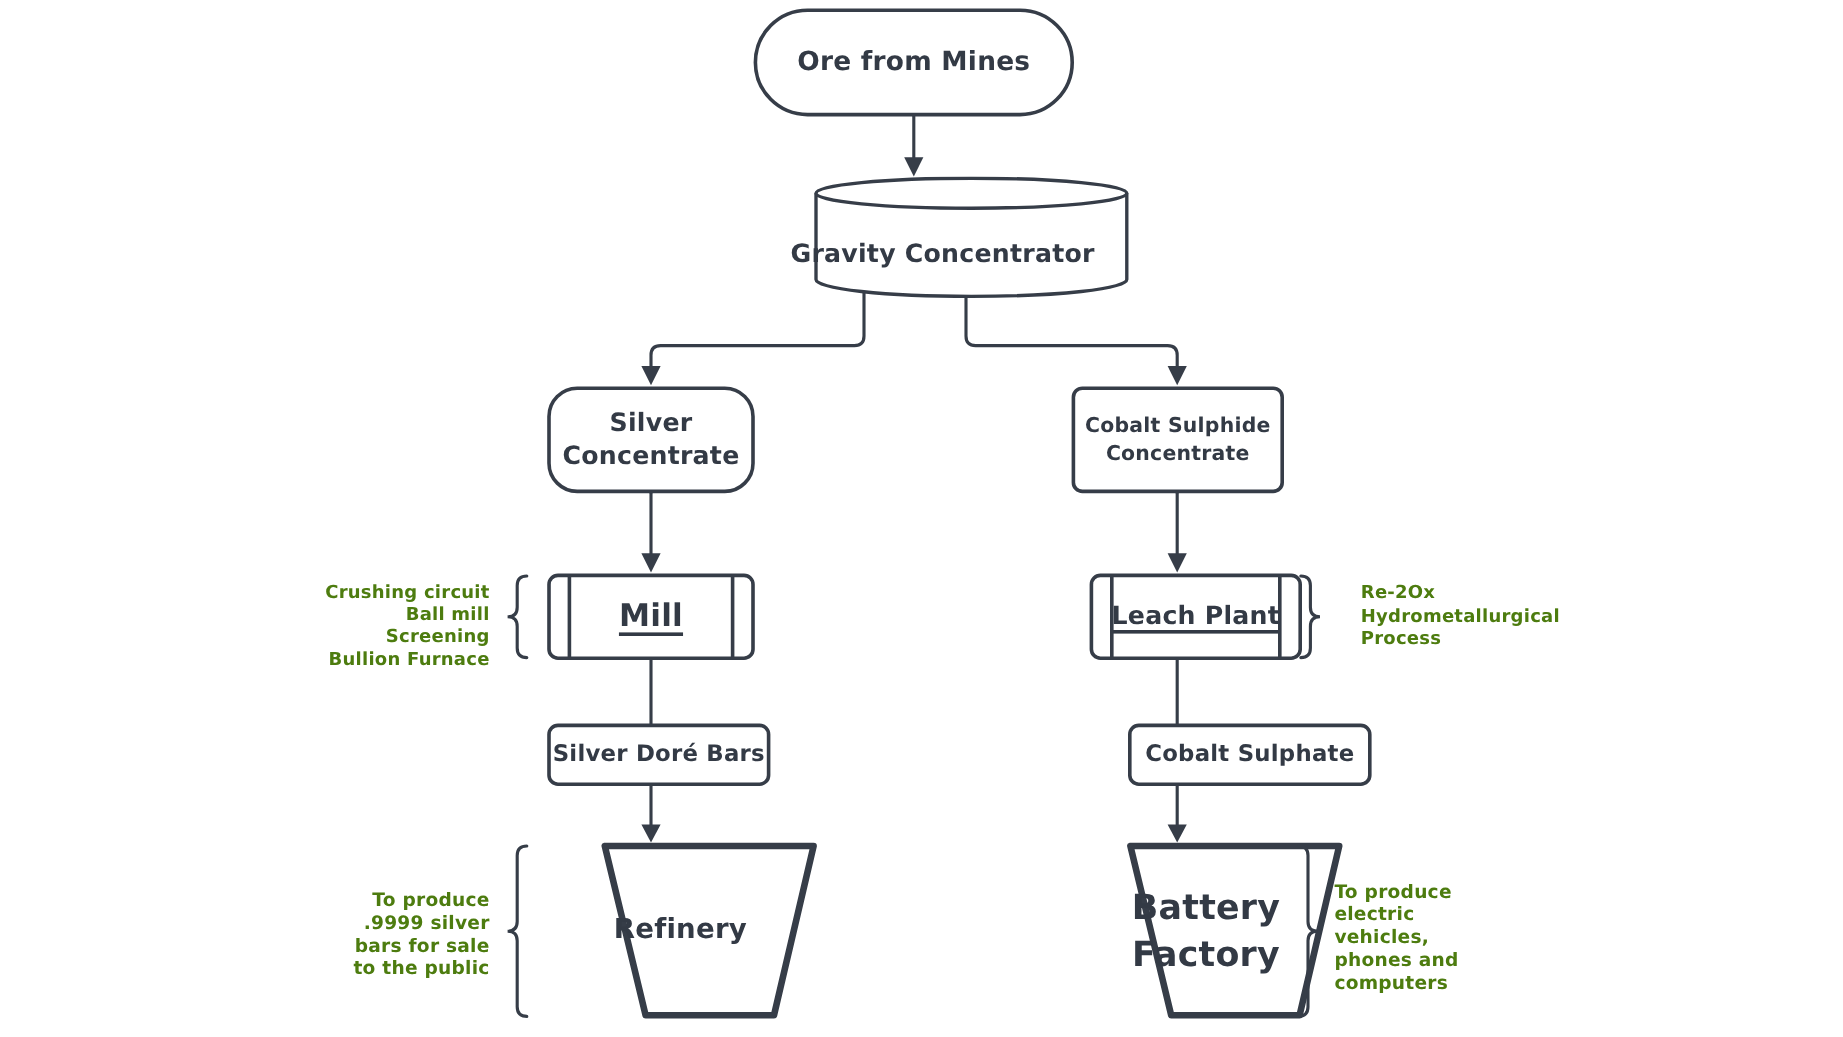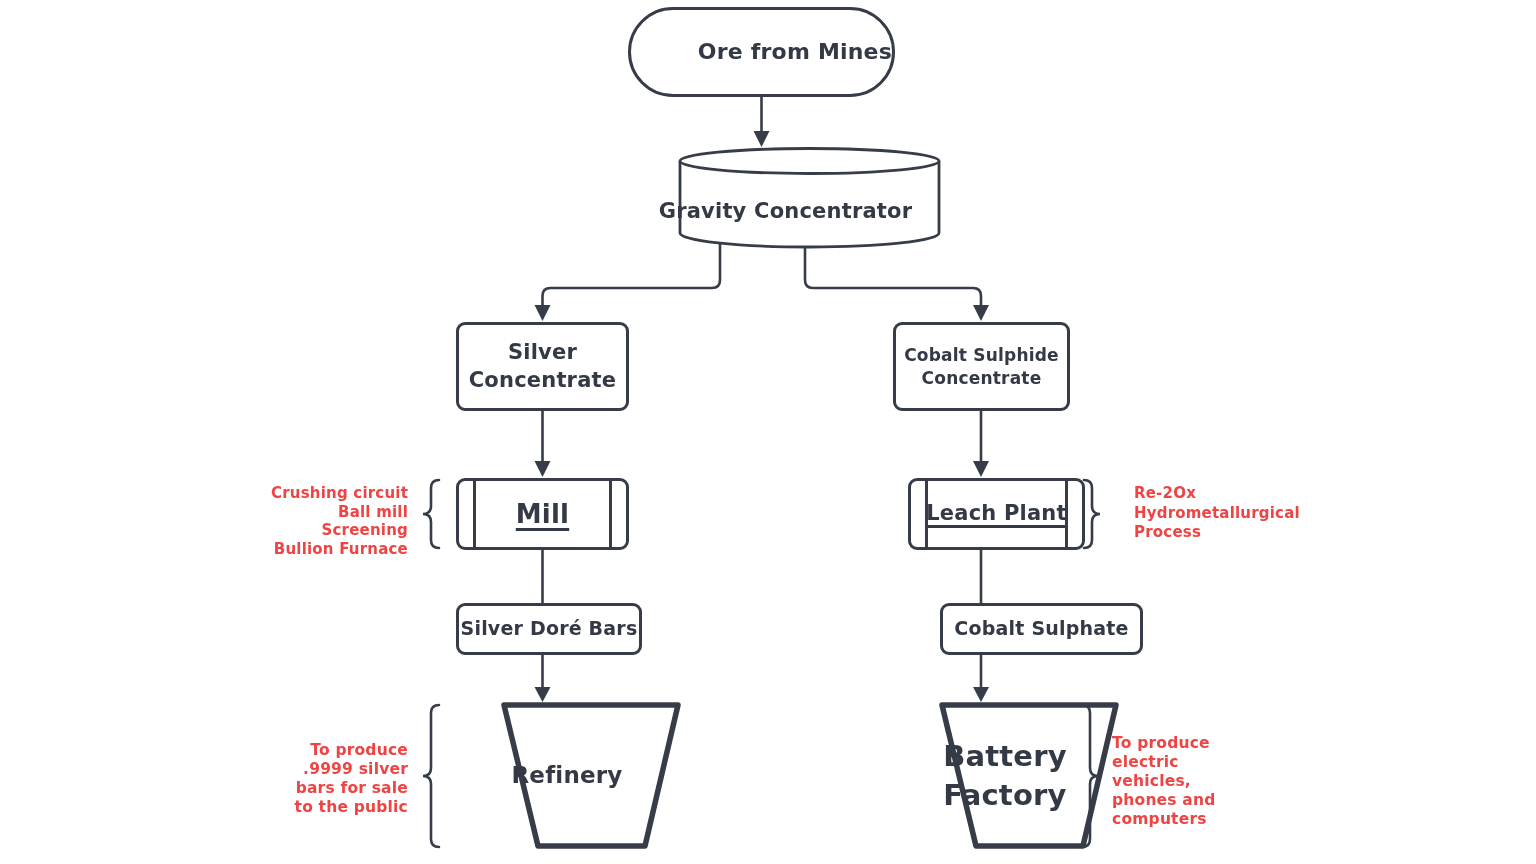--- a/index.html
+++ b/index.html
@@ -11,32 +11,32 @@
   }
   .layer{position:absolute;left:0;top:0;}
   .connectors{z-index:0;}
   .node{
     position:absolute;z-index:1;box-sizing:border-box;
     background:#ffffff;border:3px solid #363d48;border-radius:9px;
     display:flex;align-items:center;justify-content:center;
     text-align:center;font-weight:bold;white-space:pre-line;
     line-height:1.32;letter-spacing:.2px;
   }
-  .stadium{border-radius:46px;font-size:22px;justify-content:flex-end;}
+  .stadium{border-radius:46px;font-size:22px;}
   .shape-wrap{position:absolute;z-index:1;padding-left:48px;}
   .shape-wrap svg{display:block;}
   .shape-label{
     position:absolute;left:0;right:0;display:flex;align-items:center;justify-content:center;
     font-weight:bold;text-align:center;white-space:pre-line;line-height:1.32;letter-spacing:.2px;
   }
   .inner-bar{position:absolute;top:-1px;bottom:-1px;width:3px;background:#363d48;}
   .underlined{text-decoration:underline;text-decoration-thickness:2.5px;text-underline-offset:5px;}
   .note{
     position:absolute;z-index:1;font-weight:bold;font-size:15px;line-height:18.6px;
-    white-space:pre-line;letter-spacing:.2px;color:#ef4444;
+    white-space:pre-line;letter-spacing:.2px;color:#4d7c0f;
   }
   .brace{position:absolute;z-index:1;}
 </style>
 </head>
 <body>
 
 <svg class="layer connectors" width="1536" height="864" viewBox="0 0 1536 864">
   <g fill="none" stroke="#363d48" stroke-width="2.6" stroke-linecap="round">
     <path d="M761.5,97 V132"></path>
     <path d="M720,235 V280 Q720,288 712,288 H550.5 Q542.5,288 542.5,296 V306"></path>
@@ -64,21 +64,21 @@
 </div>
 
 <div class="shape-wrap" style="left:630px;top:147px;width:263px;height:104px;">
   <svg width="263" height="104" viewBox="0 0 263 104">
     <path d="M2,14 V86 A129.5,14 0 0 0 261,86 V14" fill="#ffffff" stroke="#363d48" stroke-width="2.8"></path>
     <ellipse cx="131.5" cy="14" rx="129.5" ry="12.5" fill="#ffffff" stroke="#363d48" stroke-width="2.8"></ellipse>
   </svg>
   <div class="shape-label" style="top:34px;bottom:8px;font-size:21px;">Gravity Concentrator</div>
 </div>
 
-<div class="node" style="left:456px;top:322px;width:173px;height:89px;font-size:21px;">
+<div class="node" style="left:456px;top:322px;width:173px;height:89px;font-size:21px;border-radius:25px;">
   <span>Silver
 Concentrate</span>
 </div>
 
 <div class="node" style="left:893px;top:322px;width:177px;height:89px;font-size:17px;">
   <span>Cobalt Sulphide
 Concentrate</span>
 </div>
 
 <div class="node" style="left:456px;top:478px;width:173px;height:72px;font-size:26px;">

